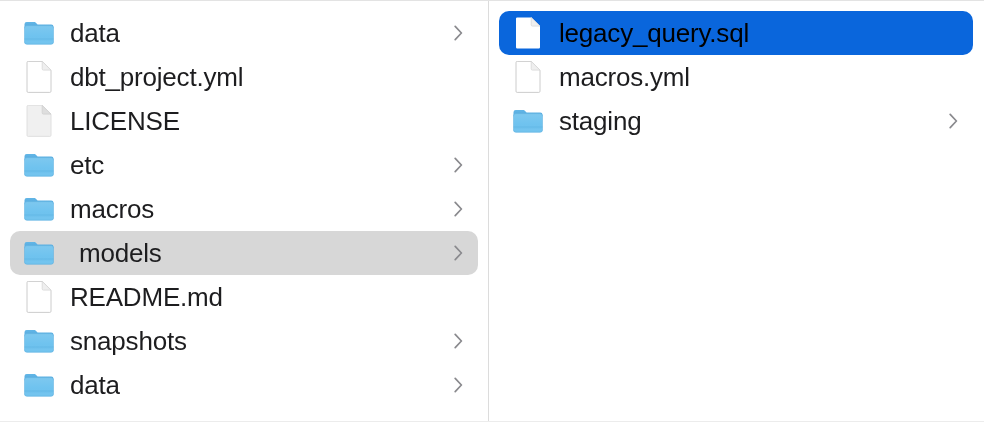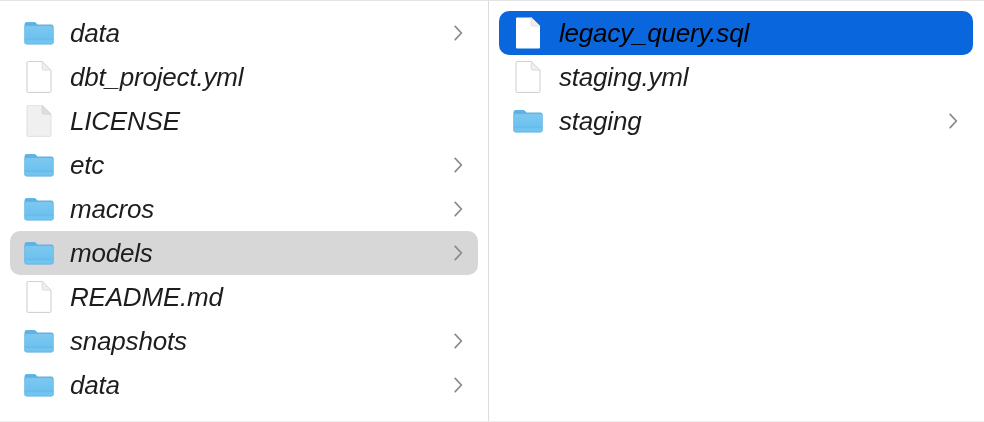--- a/index.html
+++ b/index.html
@@ -18,21 +18,20 @@
   }
 
   .finder {
     position: relative;
     width: 984px;
     height: 422px;
     background: #ffffff;
     display: flex;
     border-top: 1px solid #e3e3e3;
     border-bottom: 1px solid #ececec;
-    font-style: italic;
   }
 
   .column {
     position: relative;
     height: 100%;
     padding-top: 10px;
     overflow: hidden;
   }
 
   .column-left {
@@ -51,20 +50,21 @@
     height: 44px;
     margin: 0 10px 0 10px;
     padding: 0 12px 0 12px;
     border-radius: 10px;
     cursor: default;
     user-select: none;
   }
 
   .row.selected-grey {
     background: #d7d7d7;
+    gap: 9px;
   }
 
   .row.selected-blue {
     background: #0a66dc;
   }
 
   .icon-wrap {
     width: 34px;
     height: 34px;
     flex: 0 0 34px;
@@ -340,21 +340,21 @@
   </svg>
         </span>
       </div>
       <div class="row">
         <span class="icon-wrap">
   <svg width="26" height="32" viewBox="0 0 26 32">
     <path d="M1 1.6 a1.2 1.2 0 0 1 1.2-1.2 H16.2 L25 9.1 V30.2 a1.2 1.2 0 0 1 -1.2 1.2 H2.2 A1.2 1.2 0 0 1 1 30.2 Z" fill="#ffffff" stroke="#c6c6c6" stroke-width="0.9"></path>
     <path d="M16.2 0.4 L25 9.1 H17.4 a1.2 1.2 0 0 1 -1.2 -1.2 Z" fill="#efefef" stroke="#d8d8d8" stroke-width="0.8"></path>
   </svg>
         </span>
-        <span class="row-label">staging.yml</span>
+        <span class="row-label">macros.yml</span>
         <span class="chevron hidden">
   <svg width="9" height="16" viewBox="0 0 9 16">
     <path d="M1.2 1.4 L7.4 8 L1.2 14.6" fill="none" stroke="#8a8a8e" stroke-width="1.7" stroke-linecap="round" stroke-linejoin="round"></path>
   </svg>
         </span>
       </div>
       <div class="row">
         <span class="icon-wrap">
   <svg width="32" height="28" viewBox="0 0 32 28">
     <defs>

